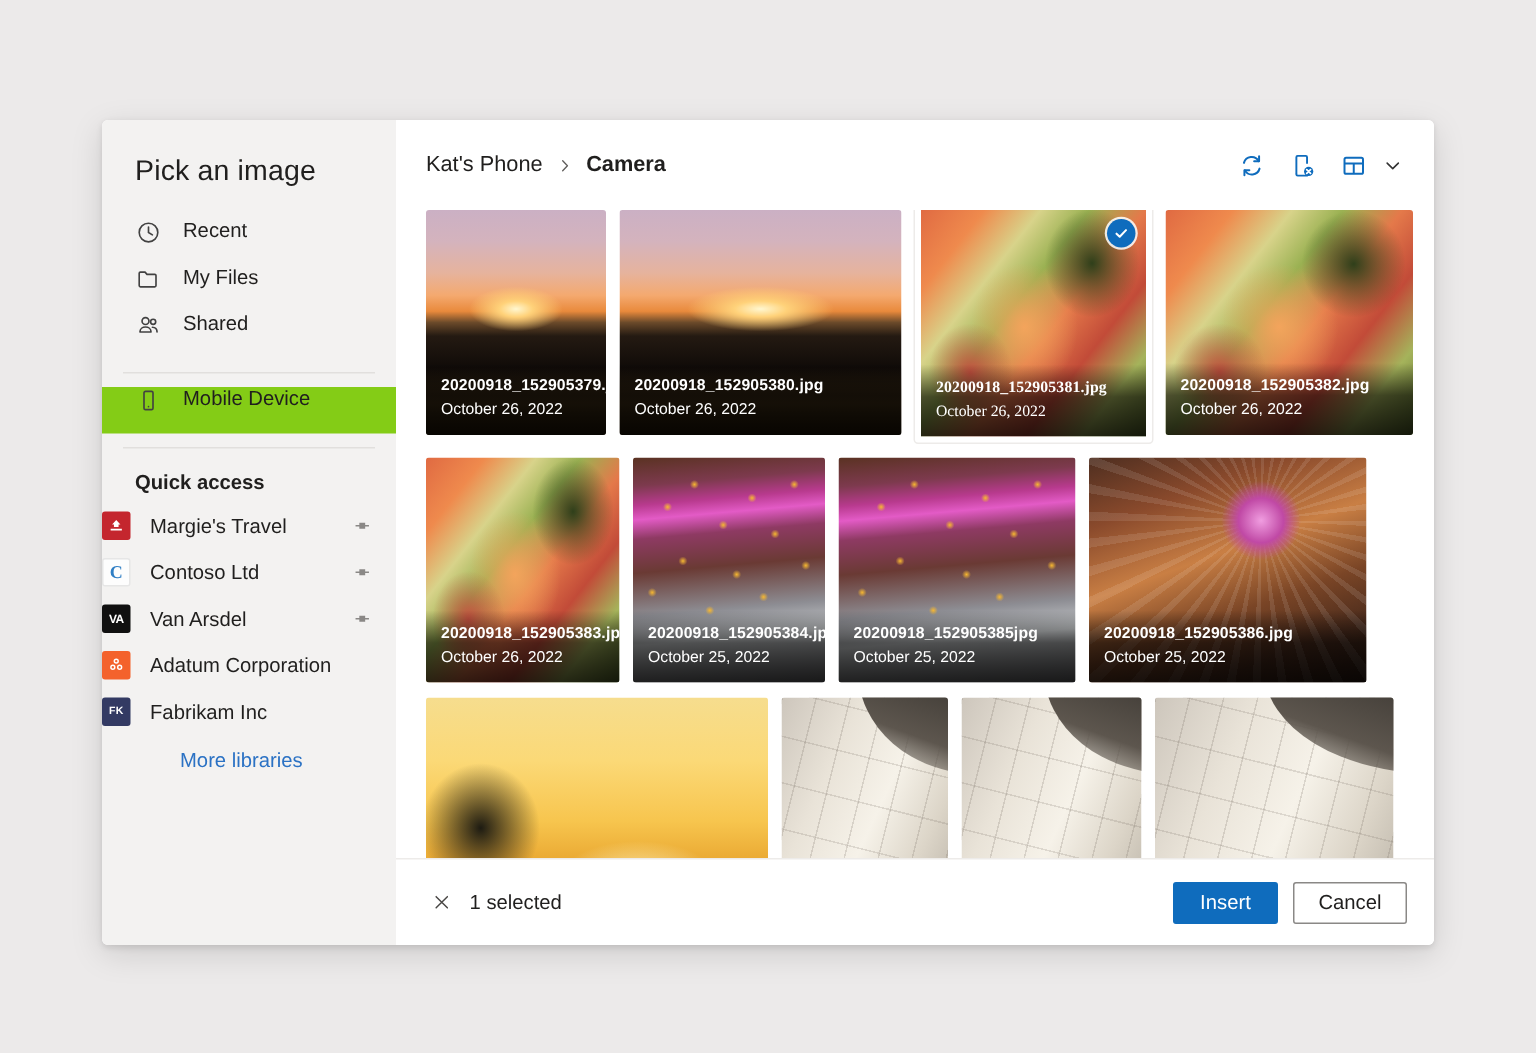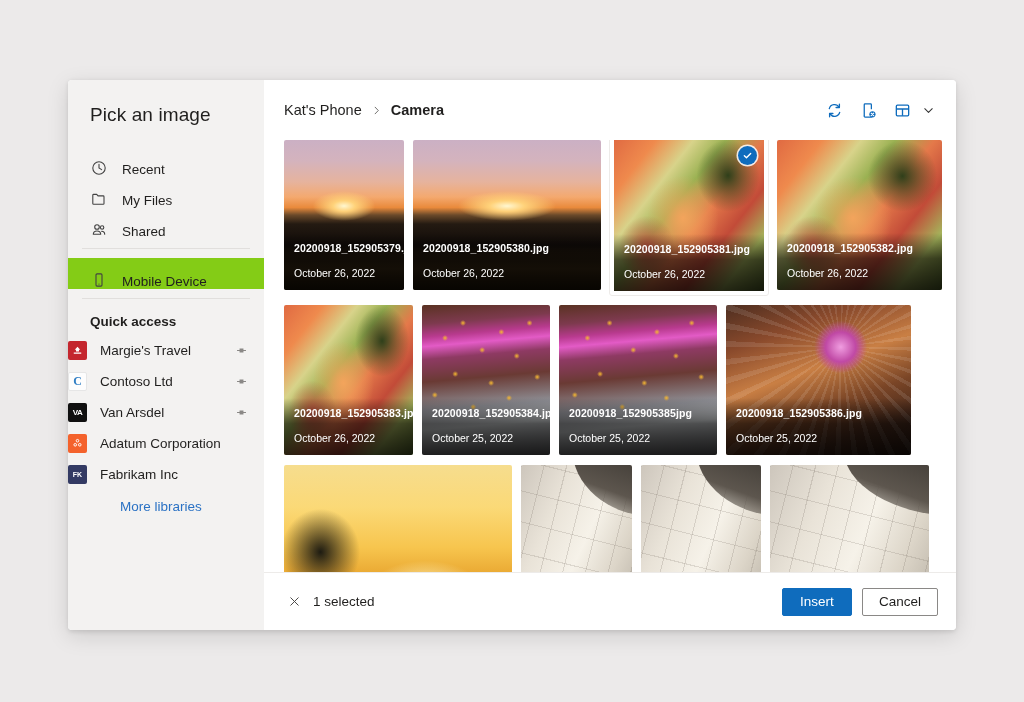--- a/index.html
+++ b/index.html
@@ -32,21 +32,21 @@
   }
   .side-title {
     font-size: 19px;
     color: #201f1e;
     padding: 8px 0 0 22px;
     margin-bottom: 20px;
     letter-spacing: .1px;
   }
   .nav-item {
     display: flex;
-    align-items: flex-end;
+    align-items: flex-start;
     height: 31px;
     padding-left: 22px;
     cursor: pointer;
     color: #201f1e;
     font-size: 13.5px;
   }
   .nav-item .ico {
     width: 18px; height: 18px;
     margin-right: 14px;
     flex: 0 0 18px;
@@ -145,26 +145,27 @@
   .tile .art { position: absolute; inset: 0; }
   .tile .meta {
     position: absolute;
     left: 0; right: 0; bottom: 0;
     padding: 8px 10px 9px 10px;
     background: linear-gradient(to top, rgba(0,0,0,.78) 0%, rgba(0,0,0,.60) 55%, rgba(0,0,0,0) 100%);
     color: #fff;
     pointer-events: none;
   }
   .fname { font-size: 10.5px; font-weight: bold; letter-spacing: .1px; line-height: 15px; }
-  .fdate { font-size: 10.5px; line-height: 15px; margin-top: 10px; }
+  .fdate { font-size: 10.5px; line-height: 15px; margin-top: 1px; }
   .tile.selected {
     border: 4px solid #fff;
     outline: 1px solid #edebe9;
     height: 160px;
     margin-top: -5px;
+    font-family: Liberation Serif, serif;
   }
   .check {
     position: absolute;
     top: 7px; right: 7px;
     width: 19px; height: 19px;
     border-radius: 50%;
     background: #0f6cbd;
     display: flex; align-items: center; justify-content: center;
     z-index: 3;
     box-shadow: 0 0 0 1.5px rgba(255,255,255,.85);

